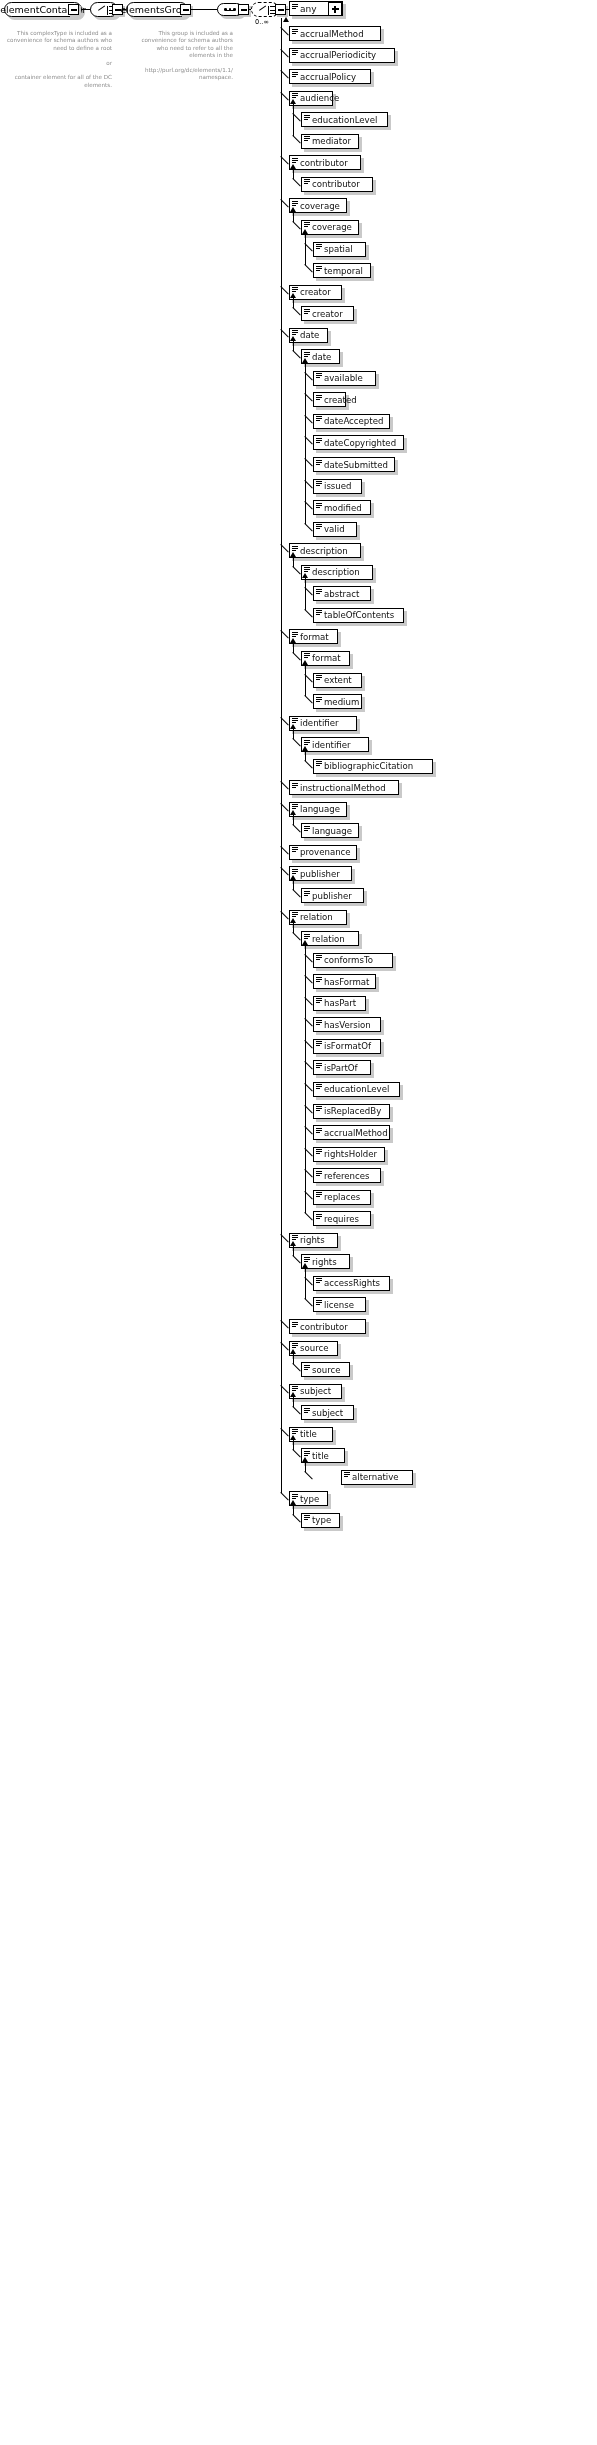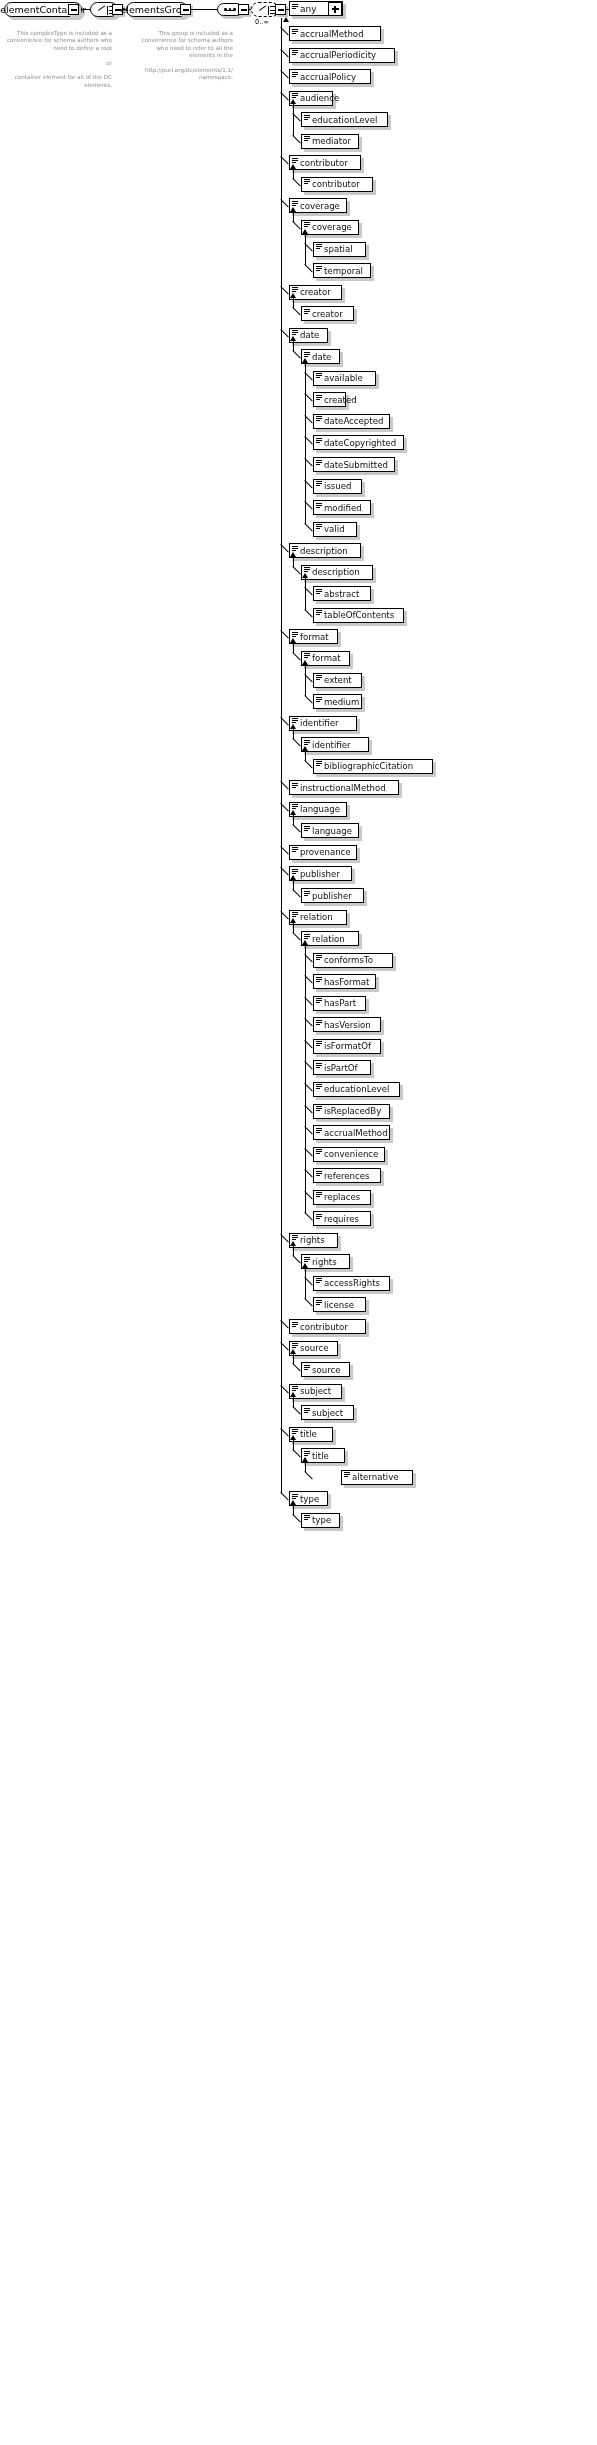--- a/index.html
+++ b/index.html
@@ -653,21 +653,21 @@
       </span>
       <span>accrualMethod</span>
     </div>
     <div class="elbow" style="left: 305px; top: 1126.05px;"></div>
     <div class="ebox" style="left: 313px; top: 1146.6px; width: 72.25px;">
       <span class="glyph">
         <i></i>
         <i></i>
         <i></i>
       </span>
-      <span>convenience</span>
+      <span>rightsHolder</span>
     </div>
     <div class="elbow" style="left: 305px; top: 1147.6px;"></div>
     <div class="ebox" style="left: 313px; top: 1168.15px; width: 67.5px;">
       <span class="glyph">
         <i></i>
         <i></i>
         <i></i>
       </span>
       <span>references</span>
     </div>

